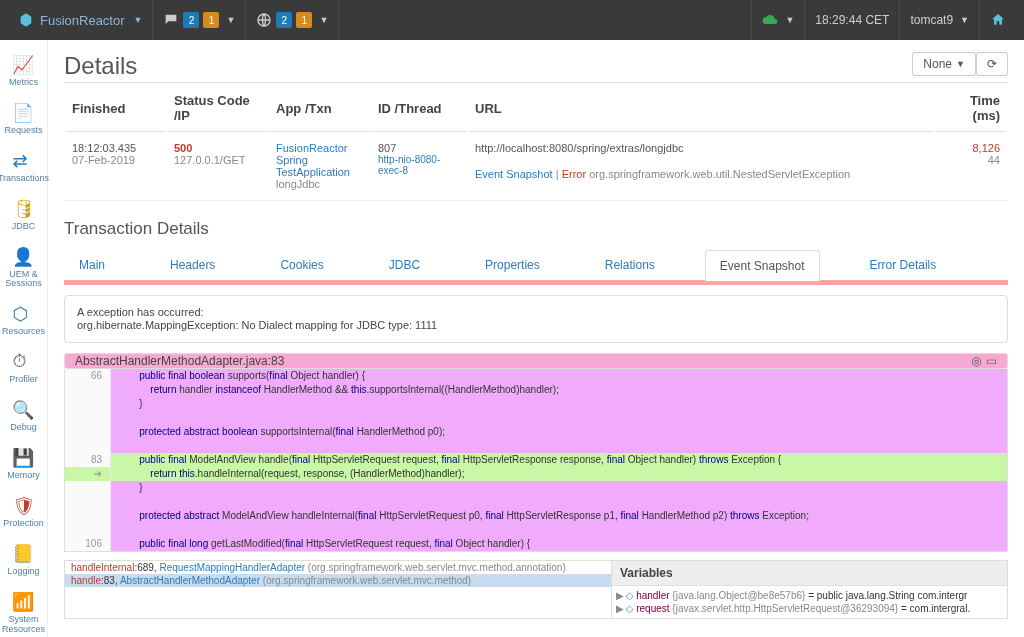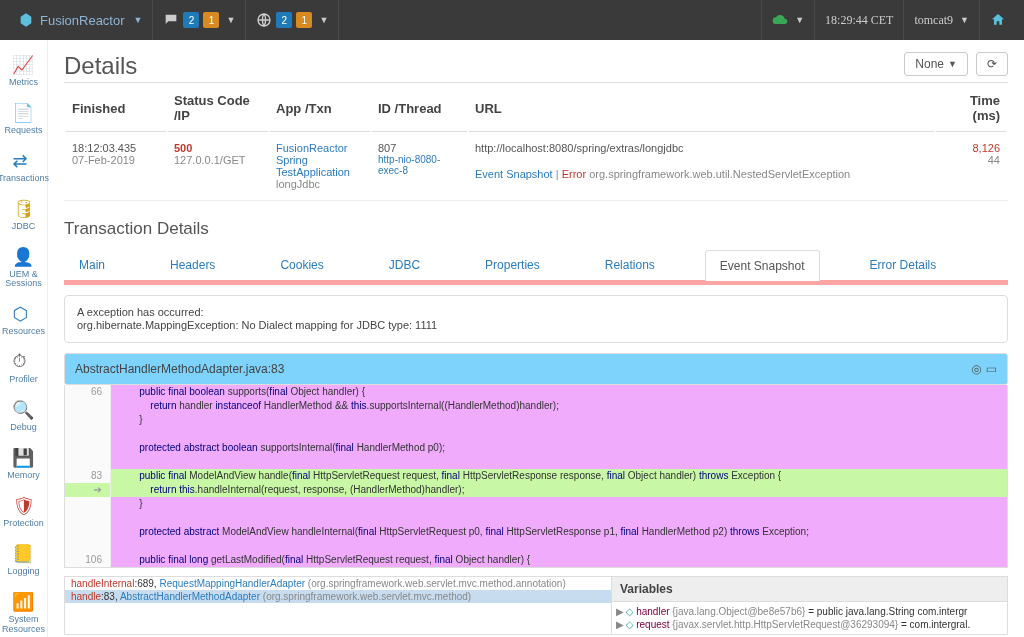--- a/index.html
+++ b/index.html
@@ -9,56 +9,56 @@
 .navbar { height:40px; background:#3a3a3a; color:#ccc; display:flex; align-items:center; padding:0 8px; font-size:13px; }
 .navbar .brand { display:flex; align-items:center; gap:6px; padding:0 10px; color:#8db6d6; }
 .navbar .brand svg { width:16px; height:16px; }
 .navbar .sep { width:1px; height:40px; background:#4a4a4a; }
 .navbar .group { display:flex; align-items:center; gap:4px; padding:0 10px; }
 .navbar .badge { display:inline-flex; justify-content:center; align-items:center; min-width:16px; height:16px; border-radius:2px; font-size:10px; color:#fff; padding:0 3px; }
 .badge-blue { background:#1f7ab8; }
 .badge-orange { background:#d68a1f; }
 .navbar .spacer { flex:1; }
 .nav-icon { width:16px; height:16px; }
-.nav-txt { font-size:12px;font-family:Liberation Serif, serif; }
+.nav-txt { font-size:12px; }
 .navbar .caret { font-size:9px; margin-left:3px; }
 .nav-cloud { color:#3aa757; }
 .nav-home { color:#5bc0de; }
 
 
 .sidebar { position:absolute; top:40px; left:0; width:48px; bottom:0; background:#fff; border-right:1px solid #eee; display:flex; flex-direction:column; align-items:center; padding-top:6px; }
 .sidebar .item { width:48px; display:flex; flex-direction:column; align-items:center; padding:8px 0 6px; cursor:pointer; }
 .sidebar .item span.lab { font-size:9px; color:#4f7ea7; text-align:center; line-height:1.1; margin-top:2px; }
 .sidebar svg, .sidebar .emoji { width:22px; height:22px; }
 
 
 .main { position:absolute; top:40px; left:48px; right:0; bottom:0; overflow:auto; padding:12px 16px 0; }
 
 .hdr-row { display:flex; align-items:flex-start; justify-content:space-between; margin-bottom:2px; }
 .hdr-row h1 { font-size:24px; font-weight:500; color:#555; }
-.hdr-actions { display:flex; gap:8px; }
+.hdr-actions { display:flex; gap:0; }
 .btn { border:1px solid #ccc; background:#fff; border-radius:3px; padding:4px 10px; font-size:12px; color:#555; display:inline-flex; align-items:center; gap:4px; cursor:pointer; }
 
 .sum-tbl { width:100%; border-top:1px solid #ddd; border-bottom:1px solid #eee; }
 .sum-tbl th { text-align:left; font-weight:600; color:#444; font-size:13px; padding:8px 6px; border-bottom:1px solid #ddd; }
 .sum-tbl td { vertical-align:top; font-size:11px; padding:8px 6px; color:#555; }
 .c-blue { color:#2a7cbf; }
 .c-red { color:#c0392b; font-weight:bold; }
 .c-muted { color:#888; }
 .c-err { color:#c0392b; }
 
 h2.sec { font-size:17px; font-weight:500; color:#555; margin:18px 0 10px; }
 
 .tabs { display:flex; border-bottom:5px solid #fca5a5;gap:35px; }
 .tabs .tab { padding:8px 14px; font-size:12px; color:#2a7cbf; cursor:pointer; border:1px solid transparent; border-bottom:none; border-radius:3px 3px 0 0; }
 .tabs .tab.active { color:#555; border-color:#ddd; background:#fff; position:relative; top:1px; }
 
 .excbox { border:1px solid #ddd; border-radius:4px; margin-top:10px; padding:10px 12px; font-family:monospace; font-size:11px; color:#444; white-space:pre; }
 
-.srcfile { background:#7dd3fc; border:1px solid #ddd; border-radius:3px; padding:8px 10px; margin-top:10px; font-size:12px; color:#444; display:flex; align-items:flex-end; }
+.srcfile { background:#f9a8d4; border:1px solid #ddd; border-radius:3px; padding:0 10px; margin-top:10px; font-size:12px; color:#444; display:flex; align-items:flex-end; }
 .srcfile .icons { display:flex; gap:4px; }
 .srcfile .icons span { font-size:12px; color:#555; }
 
 .code { border:1px solid #ddd; border-top:none; font-family:monospace; font-size:10px; line-height:1.4; background:#f0abfc; }
 .code .row { display:flex; }
 .code .gut { width:46px; text-align:right; padding:0 8px; color:#999; background:#fafafa; border-right:1px solid #eee; }
 .code .ln { flex:1; padding:0 6px; white-space:pre; overflow:hidden; }
 .hl { background:#c8f7a6 !important; }
 .kw { color:#000080; }
 

